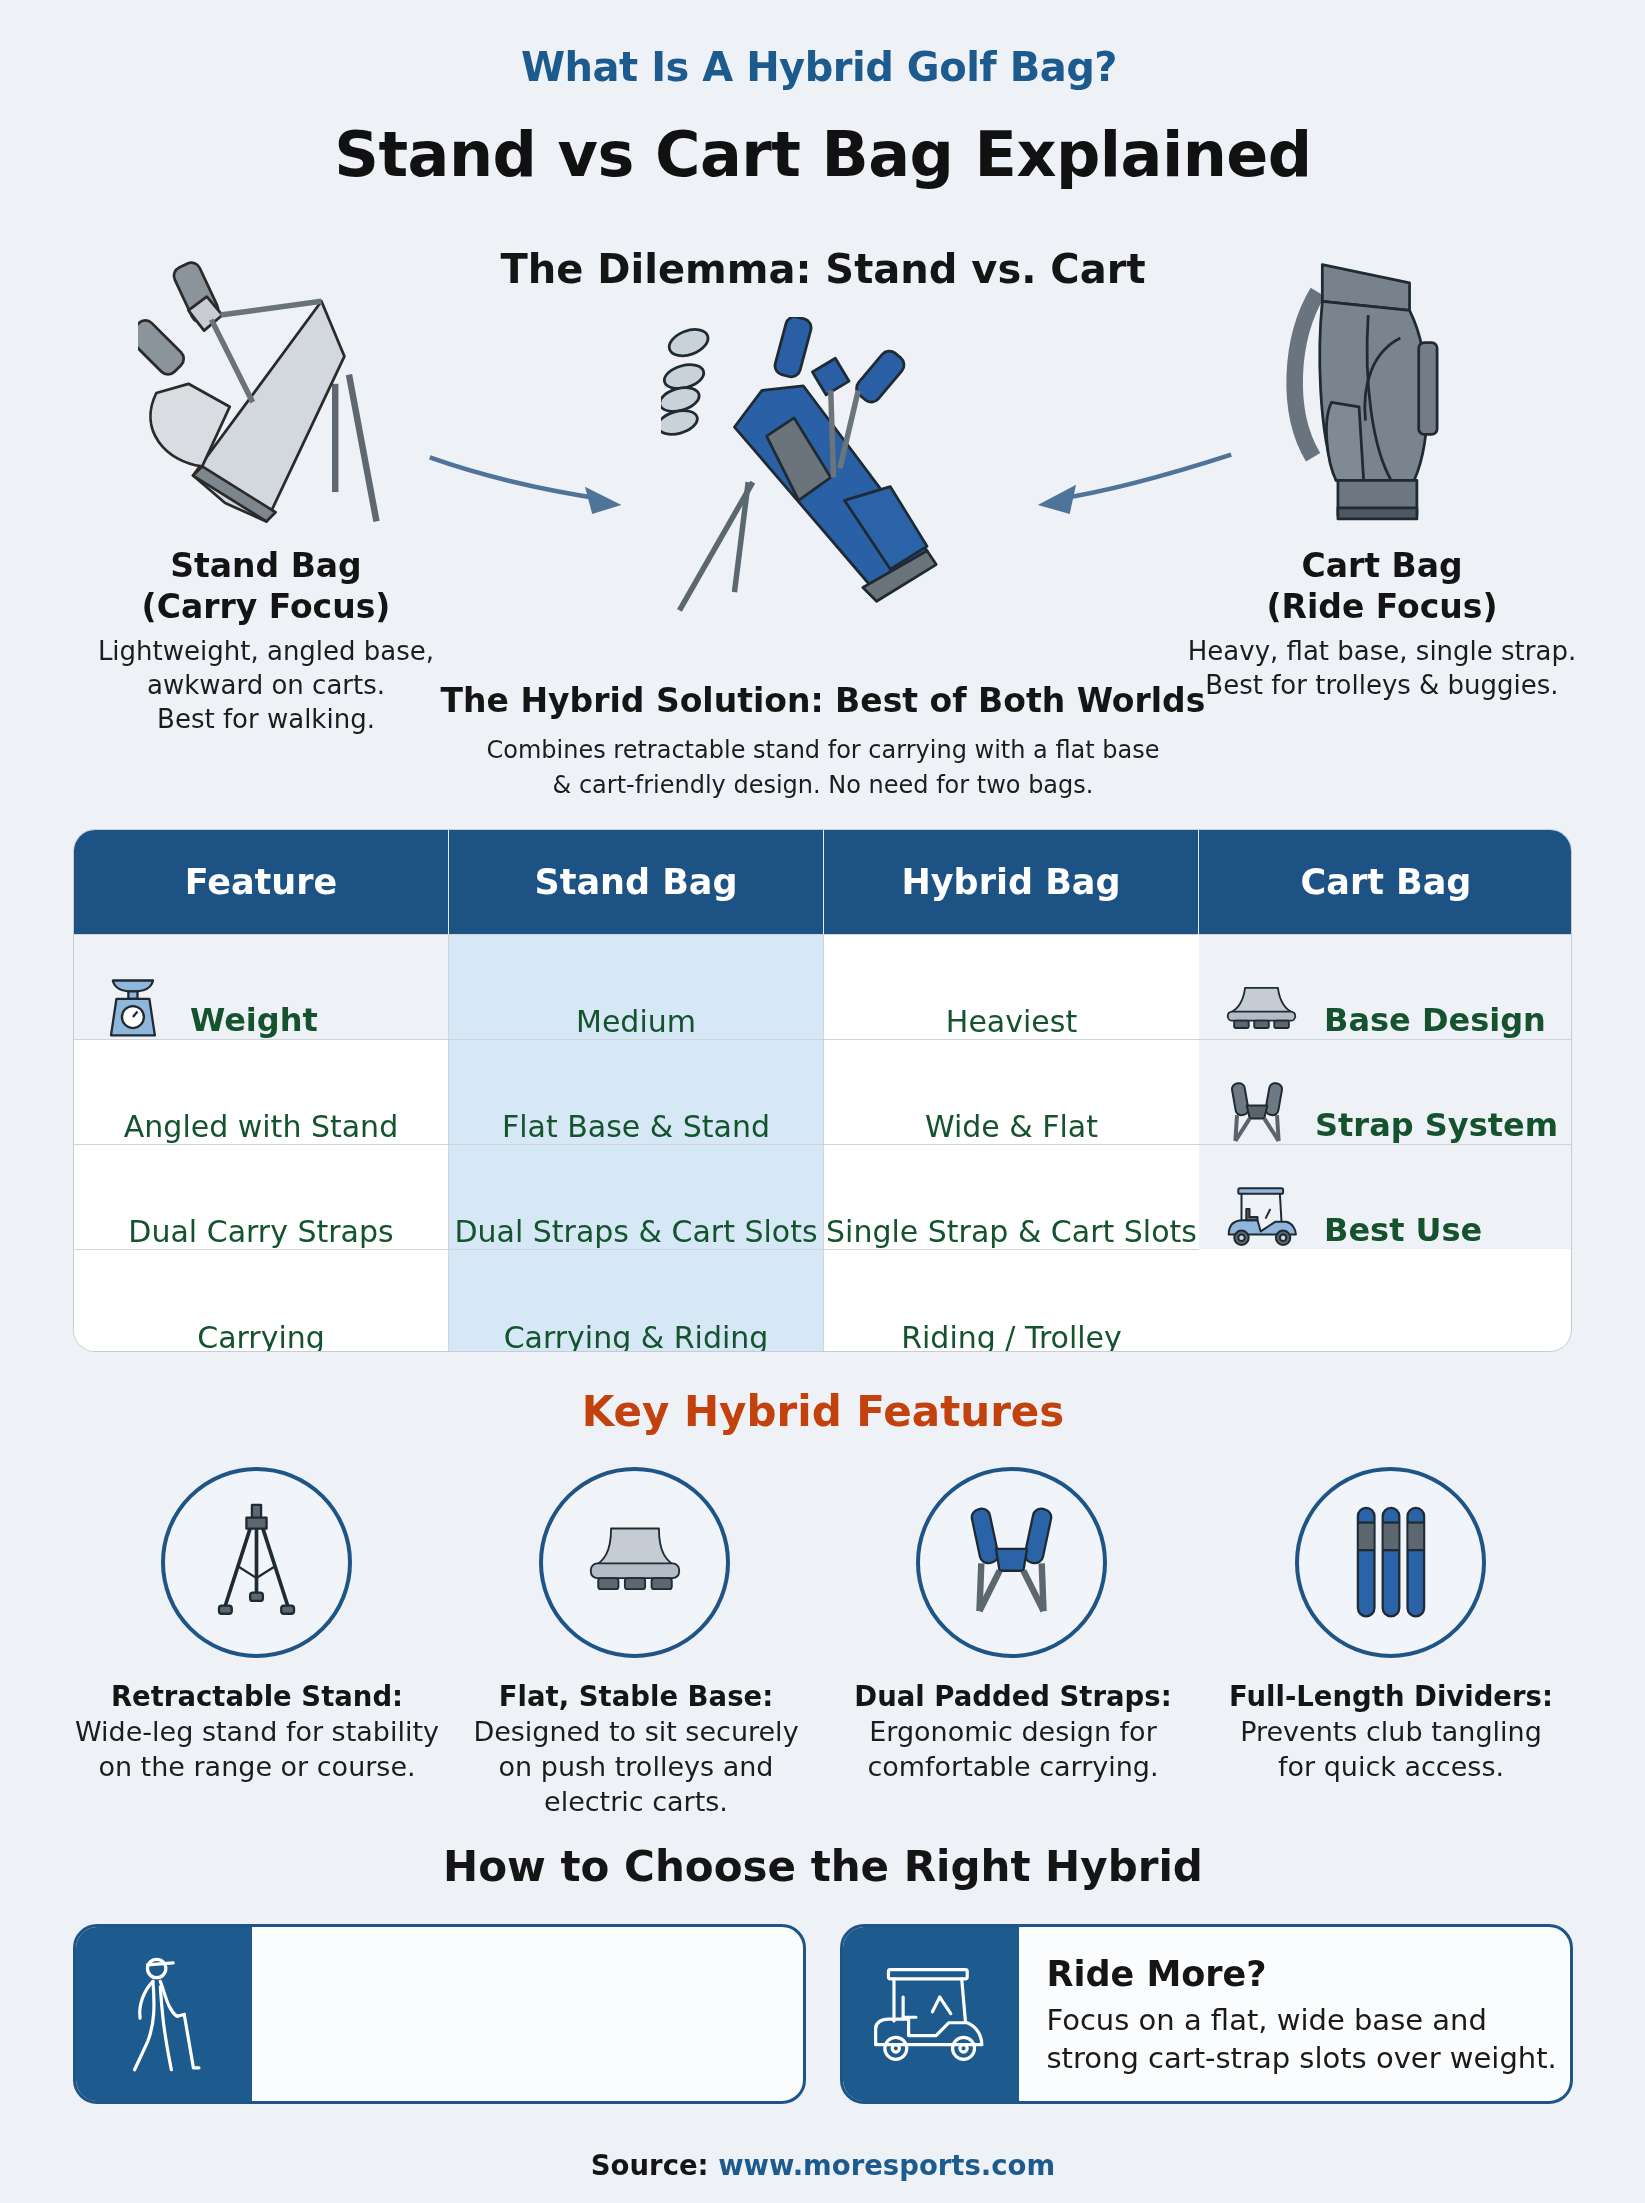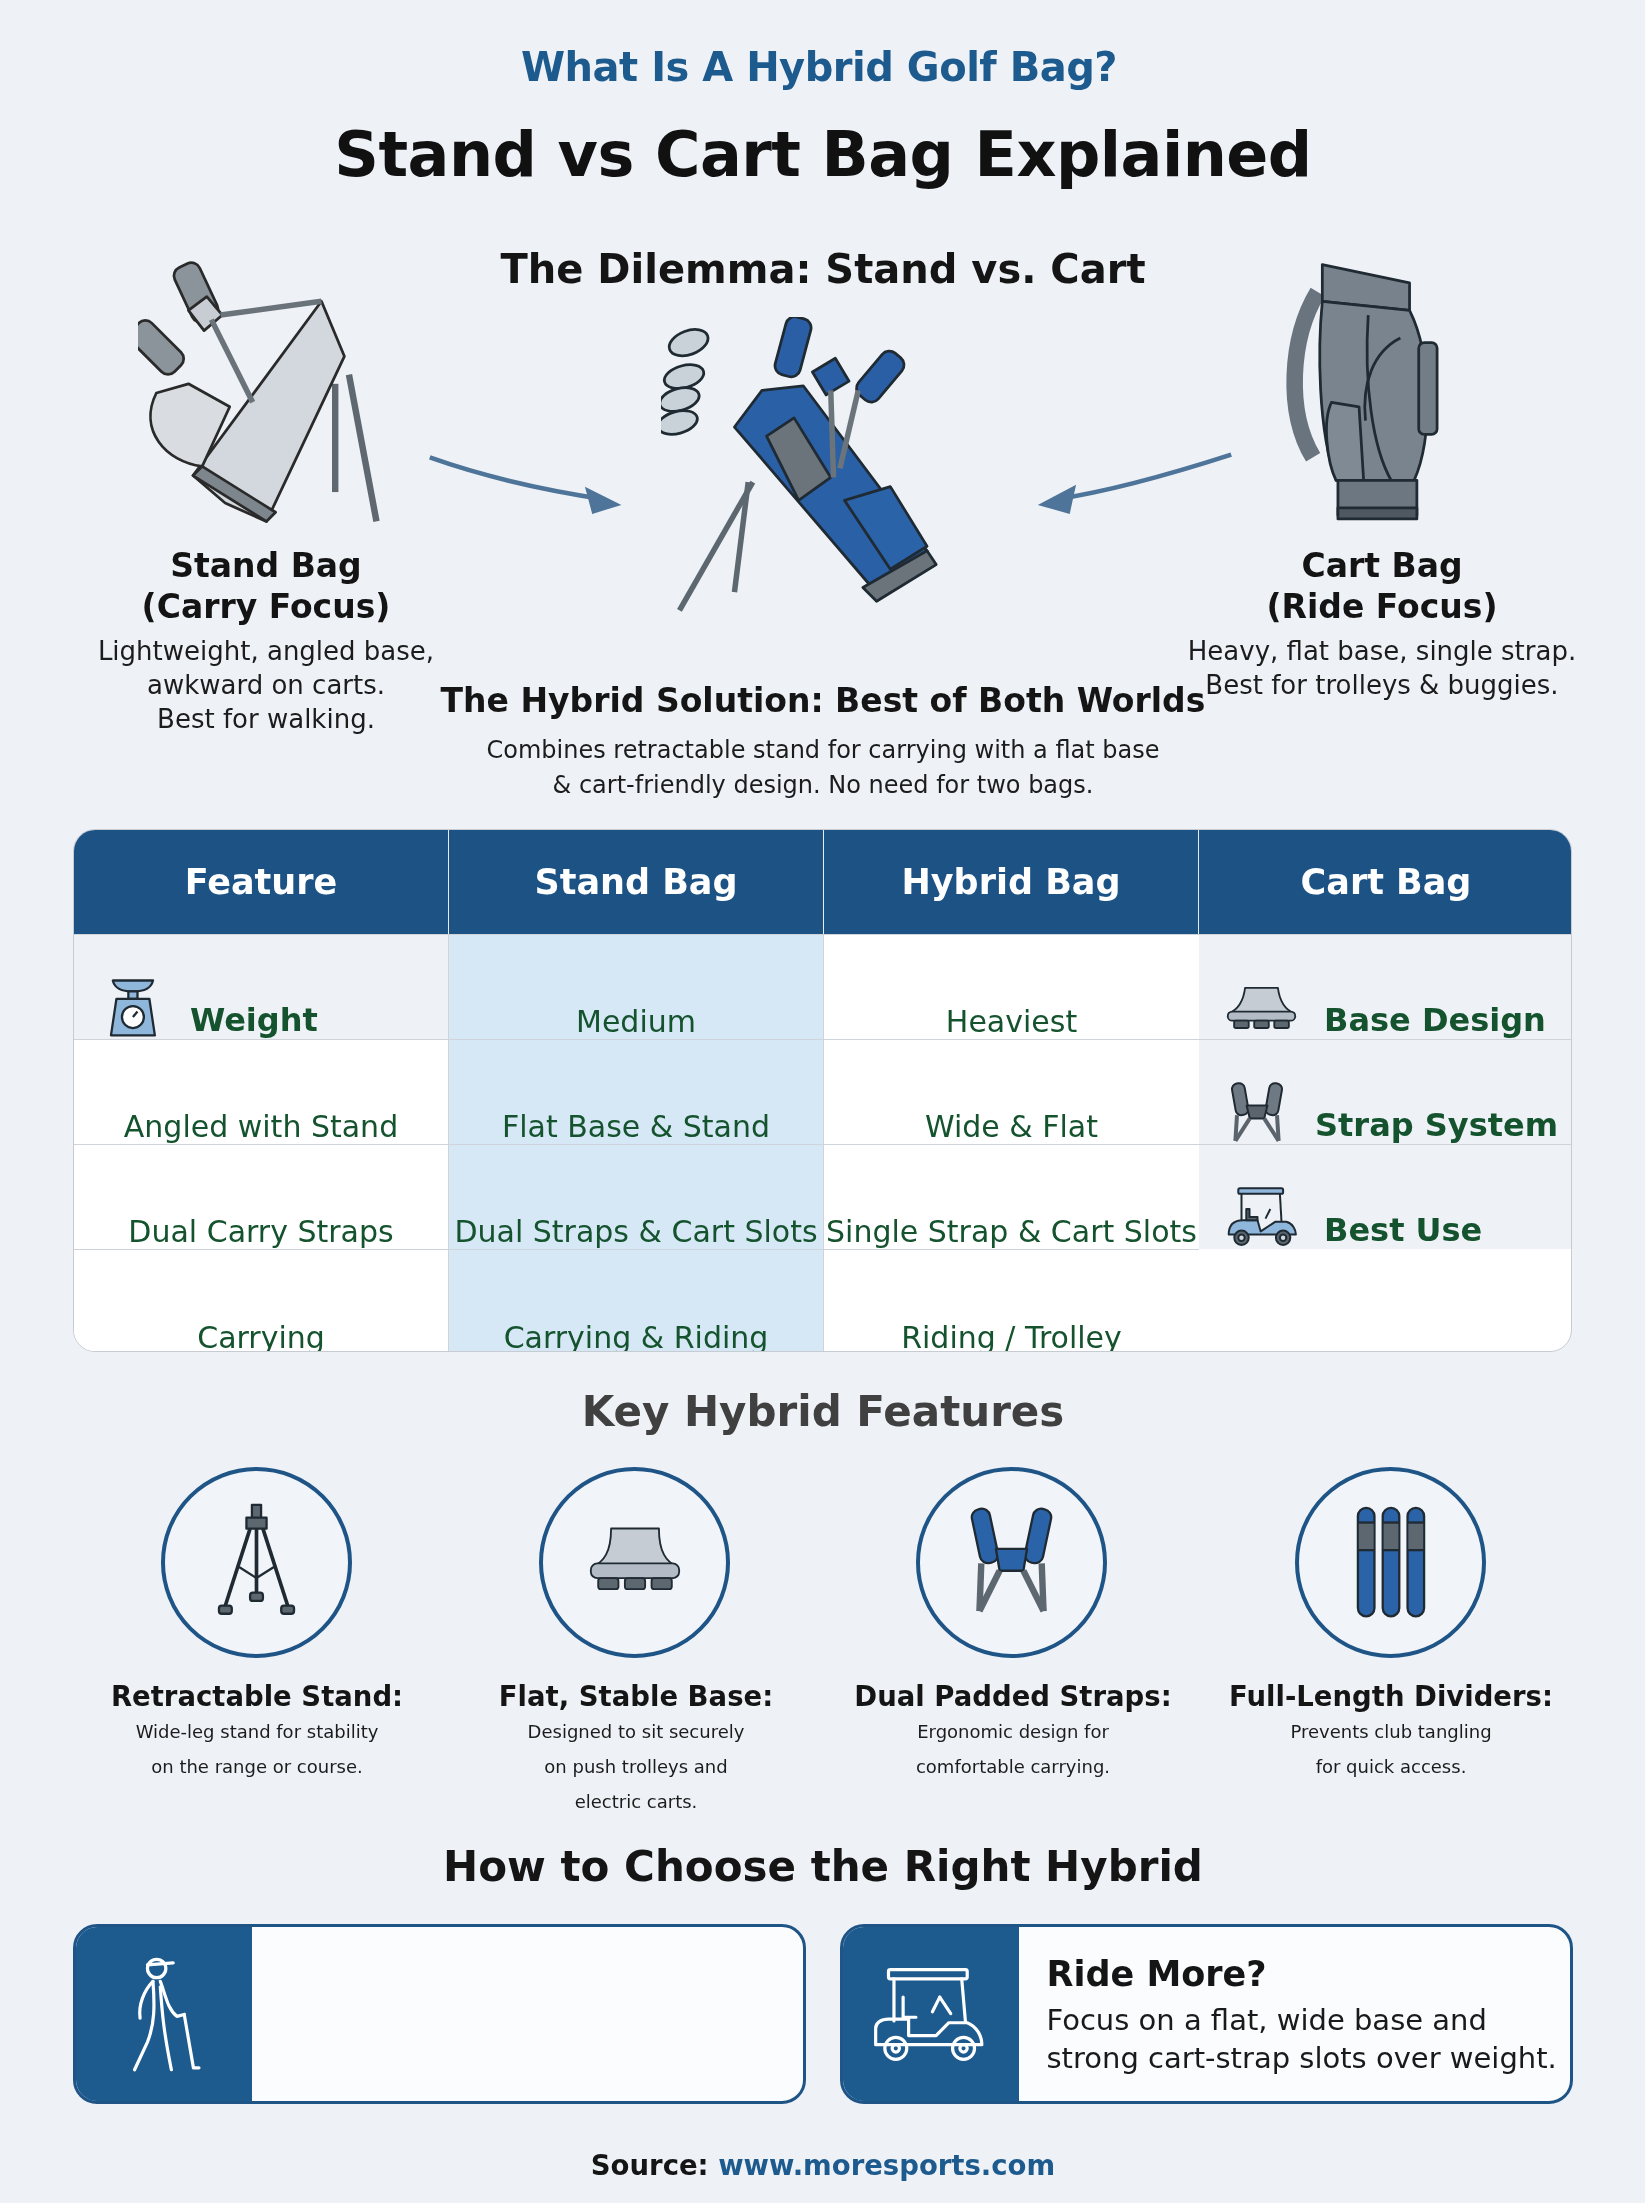--- a/index.html
+++ b/index.html
@@ -45,27 +45,27 @@
     display: flex; align-items: flex-end; justify-content: center;
     font-size: 30px; color: #14532d;
     border-top: 1.8px solid #cfd4da; border-right: 1.8px solid #cfd4da;
     background: #ffffff;
   }
   .td.feat { justify-content: flex-start; padding-left: 26px; background: #eef2f7; font-weight: bold; font-size: 32px; }
   .td.hyb { background: #d6e7f6; }
   .td.last { border-right: none; }
   .feat-icon { width: 64px; height: 64px; margin-right: 26px; flex-shrink: 0; }
 
-  .kf-title { left: 0; width: 1646px; top: 1387px; font-size: 42px; font-weight: bold; color: #404040; }
+  .kf-title { left: 0; width: 1646px; top: 1387px; font-size: 42px; font-weight: bold; color: #c2410c; }
   .kf-circle {
     width: 191px; height: 191px; border: 4.6px solid #1f5487; border-radius: 50%;
     display: flex; align-items: center; justify-content: center; background: #f1f4f8;
   }
   .kf-head { font-size: 27.5px; font-weight: bold; color: #151515; line-height: 35px; }
-  .kf-desc { font-size: 18px; color: #1c1c1c; line-height: 35px; }
+  .kf-desc { font-size: 27px; color: #1c1c1c; line-height: 35px; }
 
   .htc-title { left: 0; width: 1646px; top: 1842px; font-size: 42px; font-weight: bold; color: #151515; }
   .card {
     top: 1924px; height: 180px; border: 3.7px solid #1f5487; border-radius: 24px;
     background: #fbfcfd; overflow: hidden; display: flex;
   }
   .card-icon-box { width: 176px; height: 100%; background: #1d5a8e; display: flex; align-items: center; justify-content: center; flex-shrink: 0; }
   .card-body { padding: 26px 0 0 27.5px; }
   .card-head { font-size: 35px; font-weight: bold; color: #151515; line-height: 42px; }
   .card-text { font-size: 29px; color: #1a1a1a; line-height: 38px; margin-top: 5.5px; }

